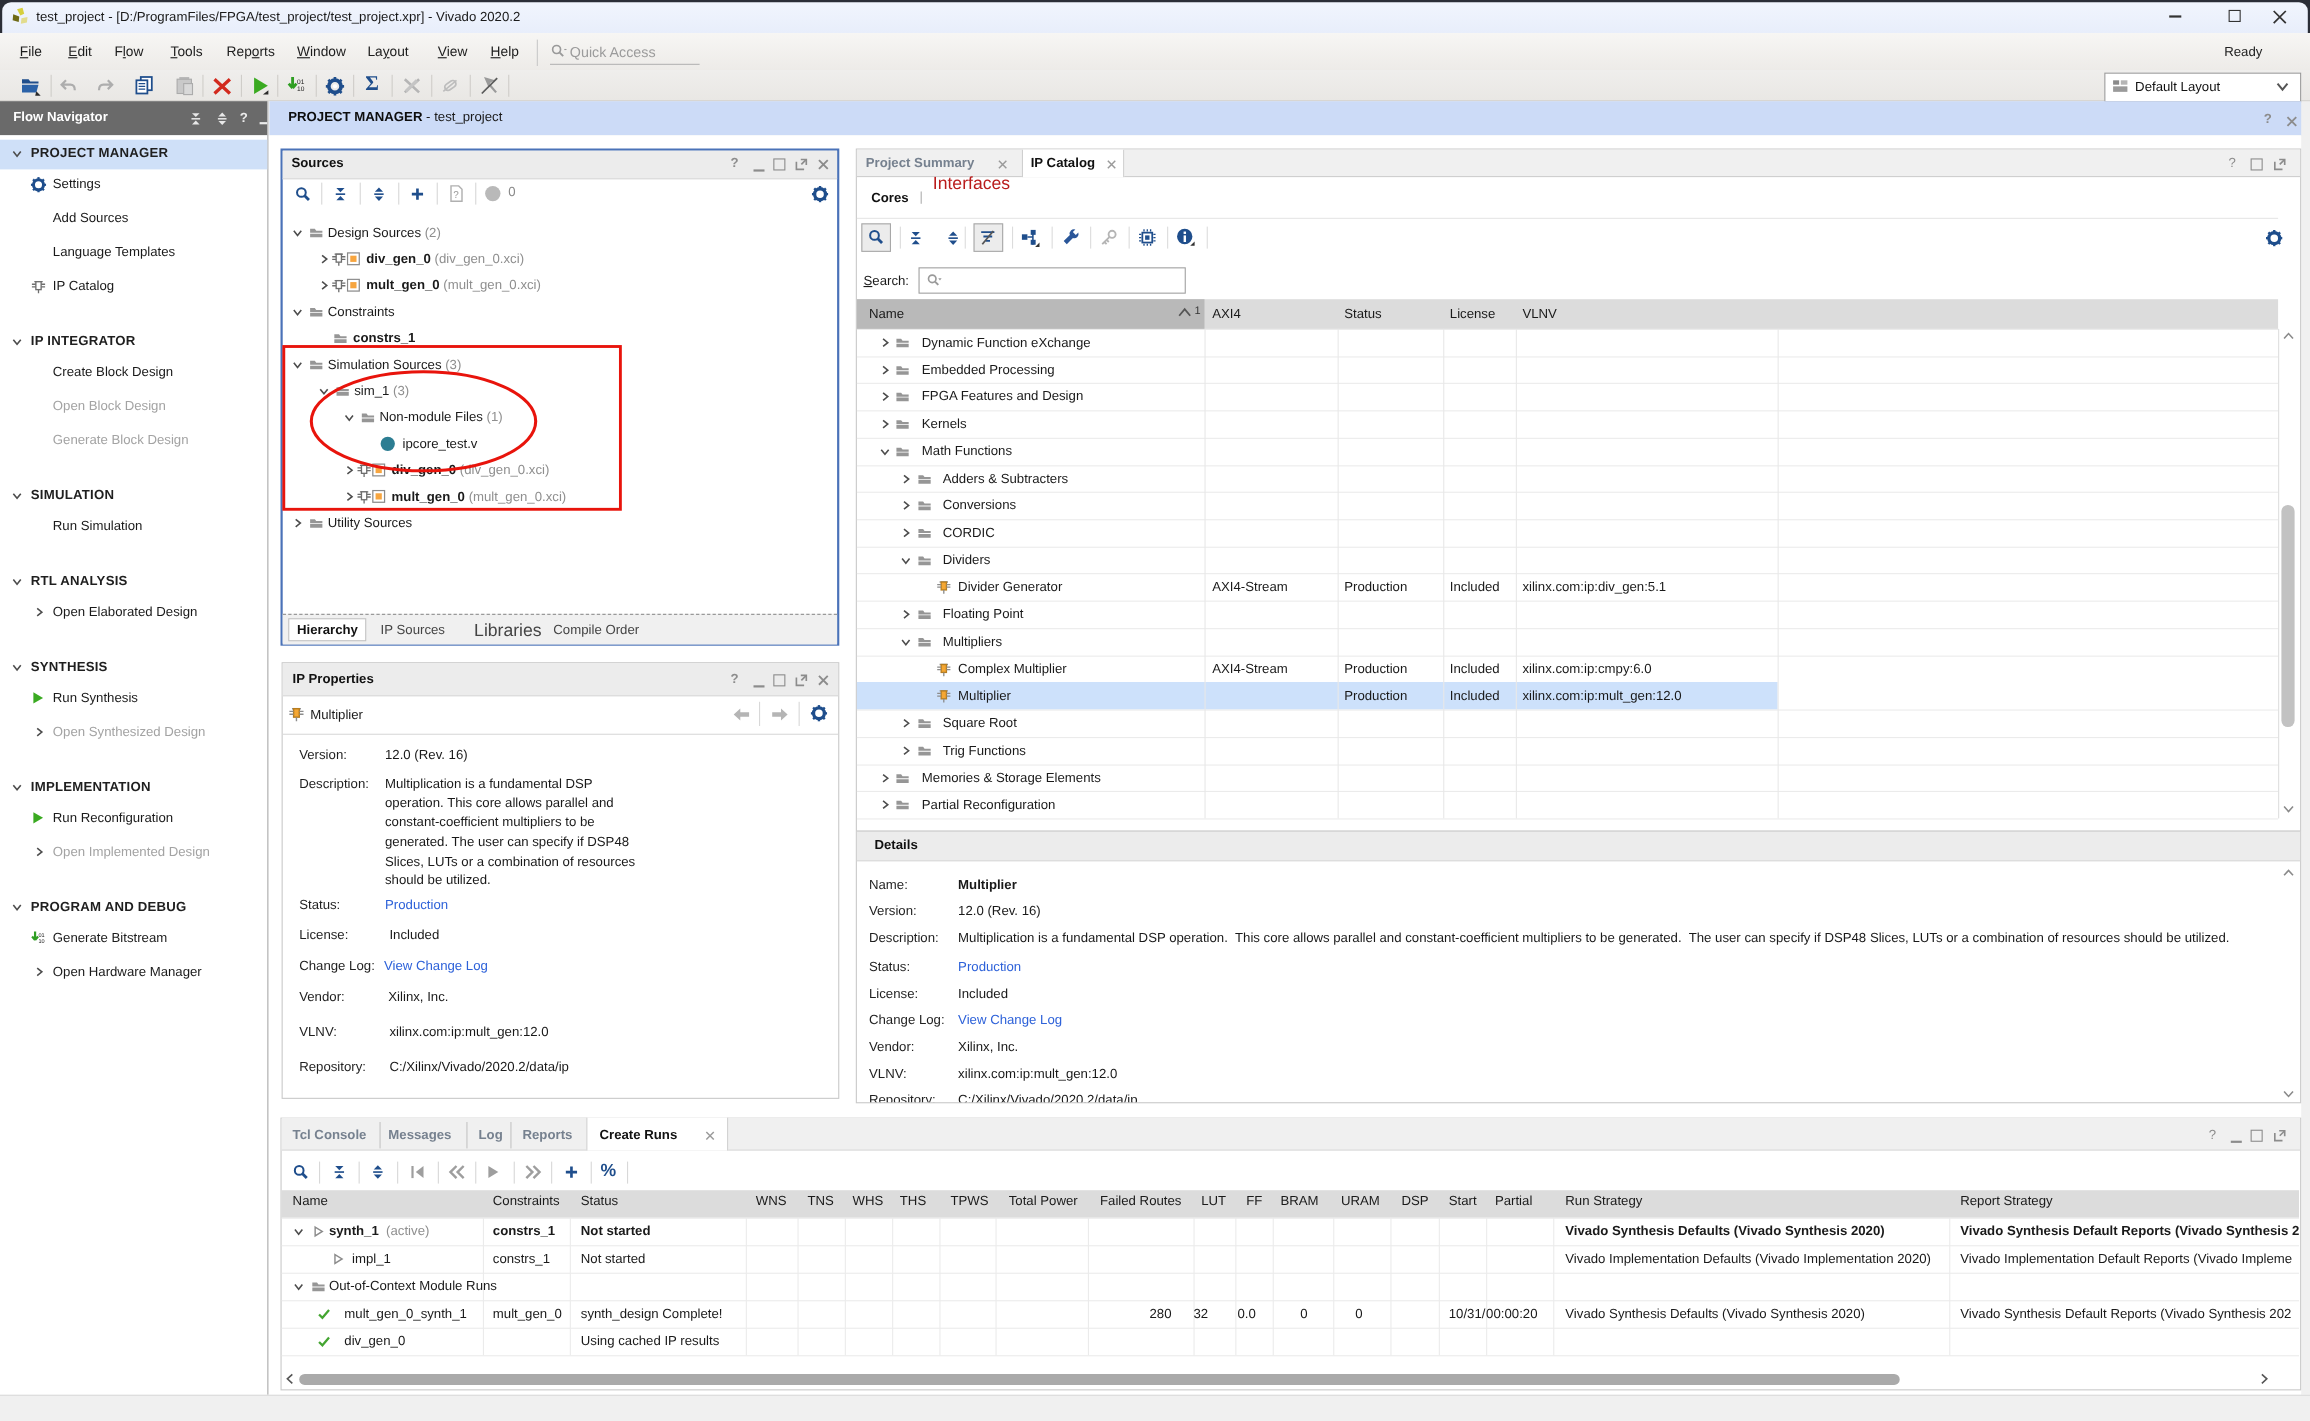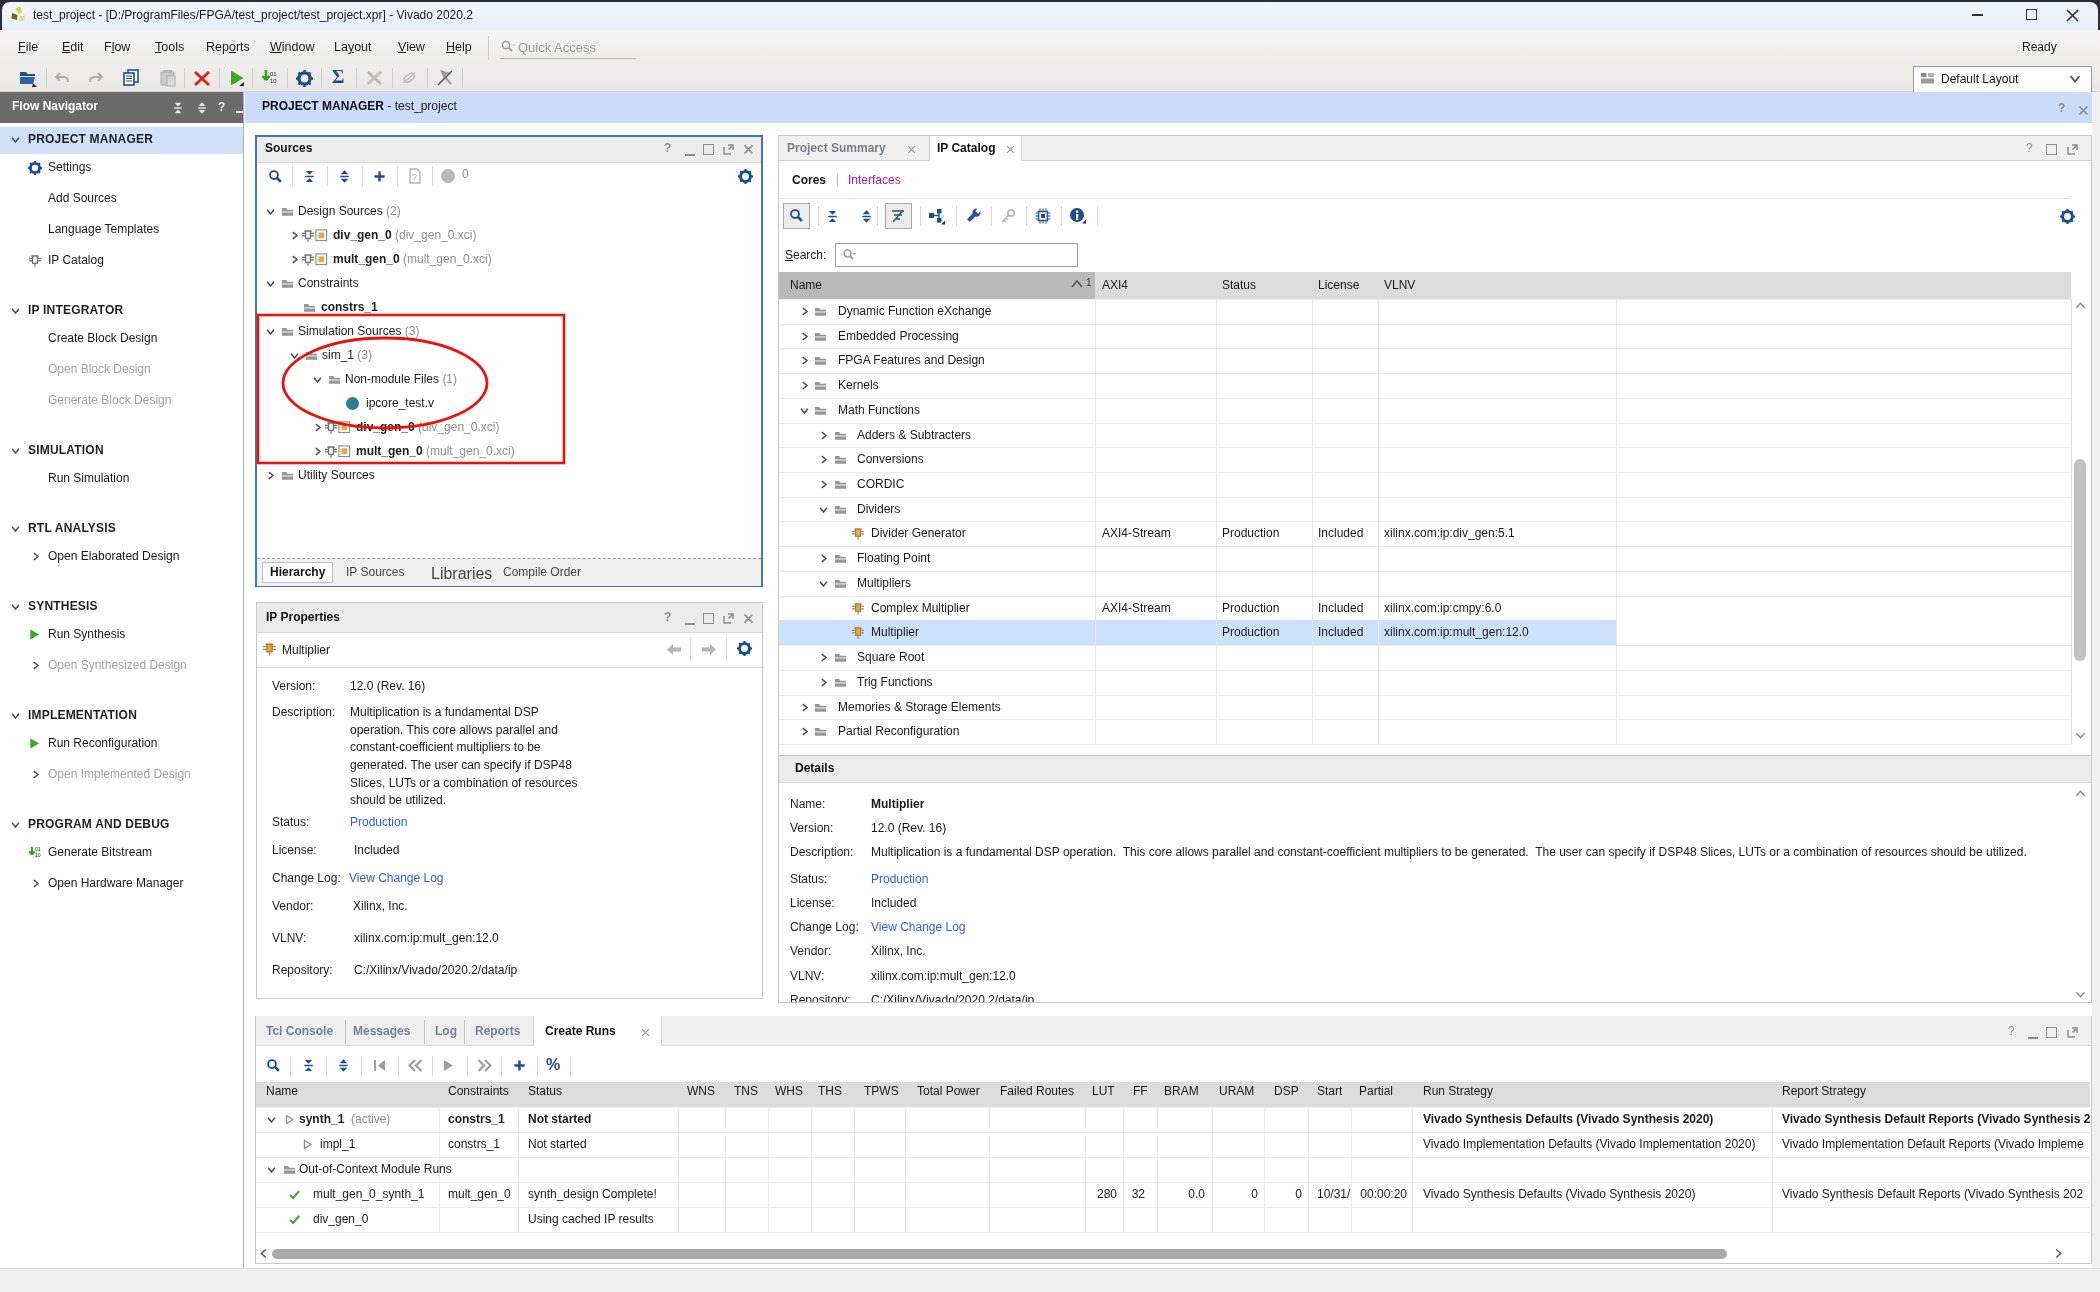--- a/index.html
+++ b/index.html
@@ -616,21 +616,21 @@
     <path d="M2.5 2.5 L10.5 10.5 M10.5 2.5 L2.5 10.5" stroke="#9a9a9a" stroke-width="1.6"></path>
   </svg>
 <div class="ab wic" style="left:2026px;top:141px;font-weight:normal">?</div>
 <div class="ab" style="left:2046px;top:144px;width:9px;height:9px;border:1.5px solid #8c8c8c"></div>
 <svg class="ab" style="left:2066px;top:143px" width="13" height="13">
     <use href="#w-float" width="13" height="13"></use>
   </svg>
 
 <div class="ab nw b" style="left:792px;top:173px;font-size:12px;color:#111">Cores</div>
 <div class="ab" style="left:836px;top:172px;font-size:12px;color:#b0b0b0">|</div>
-<div class="ab nw" style="left:848px;top:173px;font-size:12px;color:#a21caf">Interfaces</div>
+<div class="ab nw" style="left:848px;top:159px;font-size:16px;color:#b91c1c">Interfaces</div>
 <div class="ab" style="left:779px;top:198px;width:1292px;height:1px;background:#e6e6e6"></div>
 
 <div class="ab" style="left:783px;top:203px;width:27px;height:26px;border:1px solid #a8a8a8;background:#ececec;box-sizing:border-box"></div>
 <svg class="ab" style="left:789px;top:208px" width="15" height="15">
     <use href="#mag" width="15" height="15"></use>
   </svg>
 <svg class="ab" style="left:826px;top:210px" width="13" height="13">
     <use href="#collapse" width="13" height="13"></use>
   </svg>
 <svg class="ab" style="left:860px;top:210px" width="13" height="13">
@@ -931,21 +931,21 @@
 <svg class="ab" style="left:2075px;top:990px" width="11" height="9" viewBox="0 0 12 10">
     <path d="M1.5 2.5 L6 7.5 L10.5 2.5" fill="none" stroke="#8a8a8a" stroke-width="1.6"></path>
   </svg>
 
 <div class="ab" style="left:255px;top:1016px;width:1837px;height:248px;background:#fff;border:1px solid #c9c9c9;box-sizing:border-box"></div>
 <style>
 .bh{position:absolute;top:1084px;font-size:12px;color:#1a1a1a;white-space:nowrap}
 .bcol{position:absolute;top:1107px;height:125px;width:1px;background:#ebebeb}
 .bhl{position:absolute;left:256px;width:1834px;height:1px;background:#ebebeb}
 .br{position:absolute;left:0;height:25px;line-height:25px;font-size:12px;color:#1a1a1a;white-space:nowrap}
-.num{position:absolute;text-align:right}
+.num{position:absolute;}
 </style>
 
 <div class="ab" style="left:256px;top:1016px;width:1835px;height:30px;background:#f0f0f0;border-bottom:1px solid #d9d9d9;box-sizing:border-box"></div>
 <div class="ab" style="left:533px;top:1016px;width:129px;height:30px;background:#fff;border-left:1px solid #cfcfcf;border-right:1px solid #cfcfcf;box-sizing:border-box"></div>
 <div class="ab nw b" style="left:266px;top:1024px;font-size:12px;color:#76818f">Tcl Console</div>
 <div class="ab" style="left:345px;top:1020px;width:1px;height:24px;background:#c3c3c3"></div>
 <div class="ab nw b" style="left:353px;top:1024px;font-size:12px;color:#76818f">Messages</div>
 <div class="ab" style="left:424px;top:1020px;width:1px;height:24px;background:#c3c3c3"></div>
 <div class="ab nw b" style="left:435px;top:1024px;font-size:12px;color:#76818f">Log</div>
 <div class="ab" style="left:464px;top:1020px;width:1px;height:24px;background:#c3c3c3"></div>

